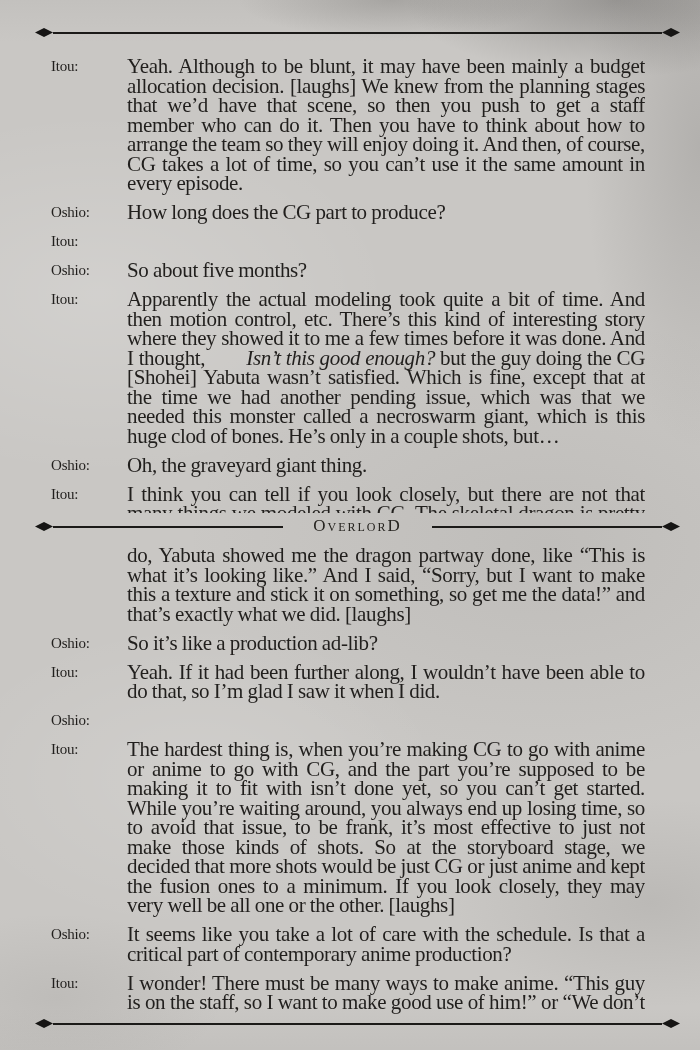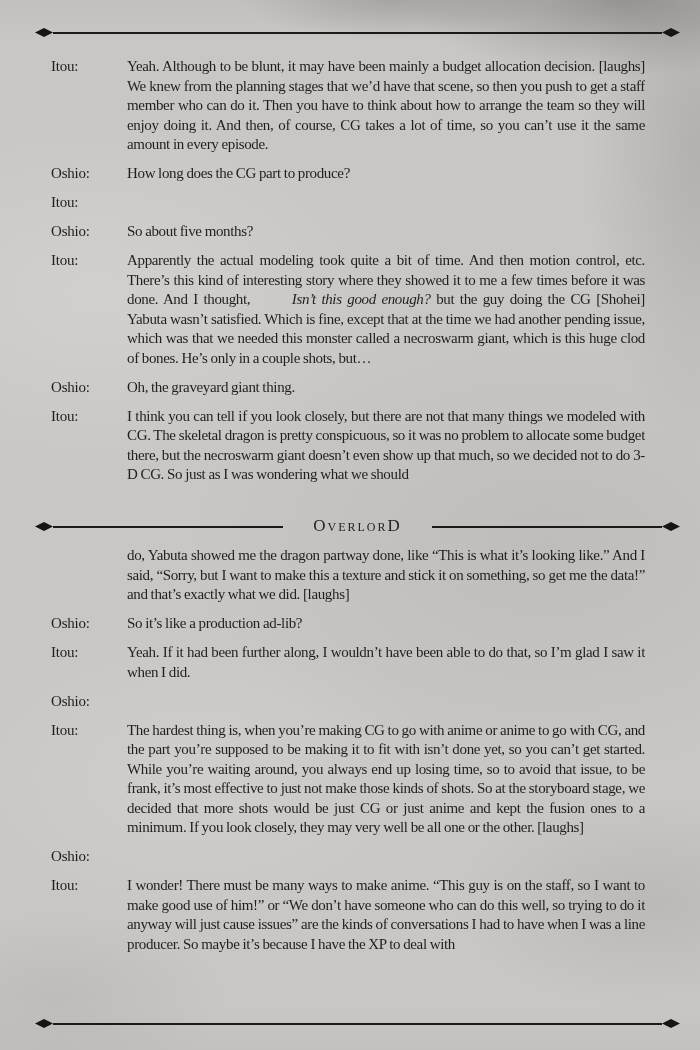--- a/index.html
+++ b/index.html
@@ -59,21 +59,21 @@
   .dialogue-bottom { top: 546px; height: 468px; }
   .row { display: flex; margin-bottom: 9.5px; }
   .speaker {
     flex: 0 0 76px;
     font-size: 15px;
     line-height: 19.5px;
     letter-spacing: -0.2px;
   }
   .speech {
     flex: 1; margin: 0;
-    font-size: 15px;
+    font-size: 21px;
     line-height: 19.5px;
     letter-spacing: -0.35px;
     word-spacing: -0.4px;
     text-align: justify;
   }
   .speech em { font-style: italic; margin-left: 36px; }
 </style>
 </head>
 <body>
 
@@ -138,20 +138,21 @@
       </div>
       <div class="row">
         <span class="speaker">Oshio:</span>
       </div>
       <div class="row">
         <span class="speaker">Itou:</span>
         <p class="speech"><span>The hardest thing is, when you’re making CG to go with anime or anime to go with CG, and the part you’re supposed to be making it to fit with isn’t done yet, so you can’t get started. While you’re waiting around, you always end up losing time, so to avoid that issue, to be frank, it’s most effective to just not make those kinds of shots. So at the storyboard stage, we decided that more shots would be just CG or just anime and kept the fusion ones to a minimum. If you look closely, they may very well be all one or the other. [laughs]</span></p>
       </div>
       <div class="row">
         <span class="speaker">Oshio:</span>
+        <p class="speech"><span>It seems like you take a lot of care with the schedule. Is that a critical part of contemporary anime production?</span></p>
       </div>
       <div class="row">
         <span class="speaker">Itou:</span>
         <p class="speech"><span>I wonder! There must be many ways to make anime. “This guy is on the staff, so I want to make good use of him!” or “We don’t have someone who can do this well, so trying to do it anyway will just cause issues” are the kinds of conversations I had to have when I was a line producer. So maybe it’s because I have the XP to deal with</span></p>
       </div>
     </div>
 
   <div class="rule rule-bottom">
     <span class="diamond"></span>
     <span class="line"></span>

